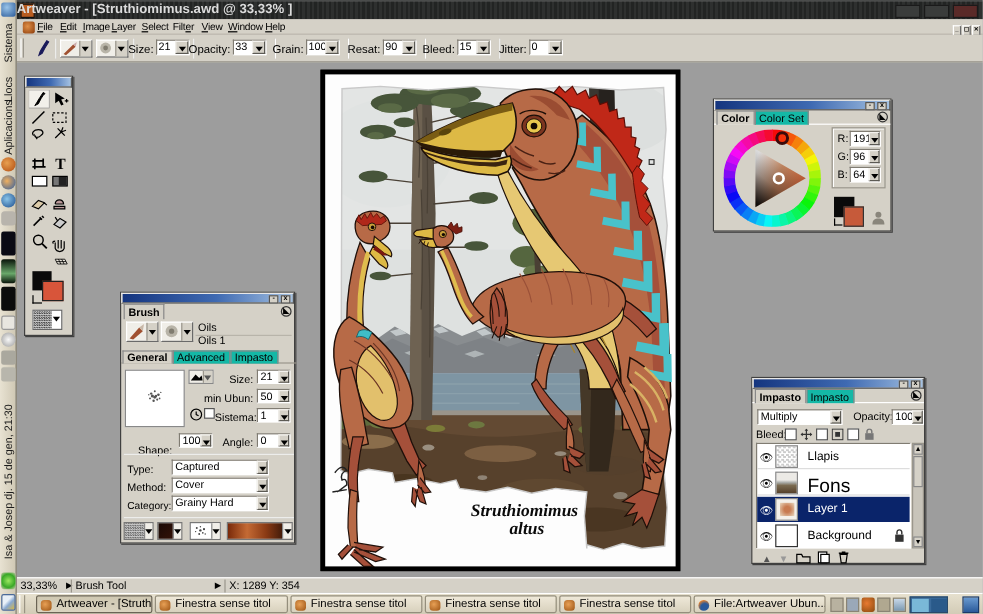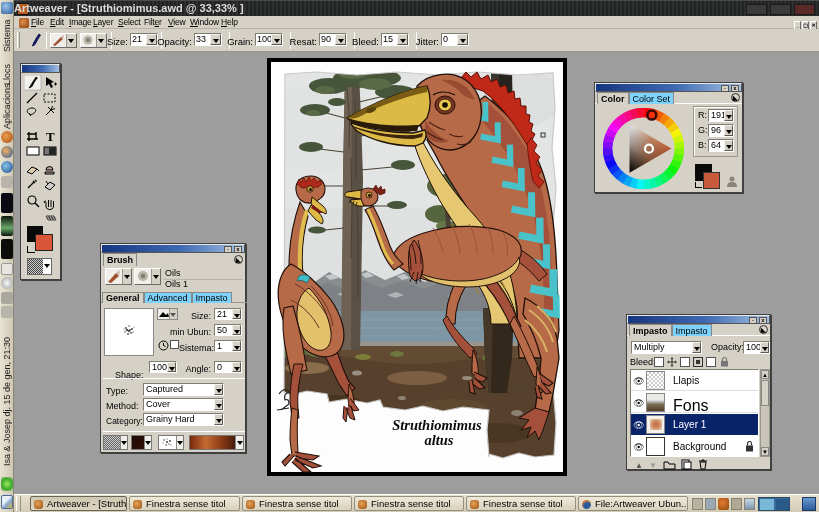--- a/index.html
+++ b/index.html
@@ -34,21 +34,21 @@
 
 #taskbar{position:absolute;left:14px;top:494px;width:805px;height:18px;background:linear-gradient(#e6e0ce,#d2cbb6);border-top:1px solid #fff;z-index:31}
 .tbtn{position:absolute;top:1px;height:15px;background:linear-gradient(#efe9d9,#d8d1bd);border:1px solid #948e7c;border-radius:2px;font-size:9.5px;line-height:14px;padding-left:16px;overflow:hidden;white-space:nowrap}
 .tbtn .ticon{position:absolute;left:3px;top:3px;width:9px;height:9px;background:radial-gradient(circle at 40% 40%,#e8a055,#9a5212);border-radius:3px}
 .tbtn.active{background:linear-gradient(#cfc8b2,#dbd4c0);border-color:#6a6455}
 
 .fpanel{position:absolute;background:#d5d1c7;border:1px solid #404040;box-shadow:1px 1px 0 #404040;z-index:10}
 .fpanel .ptitle{height:9px;background:linear-gradient(90deg,#15357f,#3f6ab2 55%,#a5c2e2);border:1px solid;border-color:#e8e8e8 #555 #555 #e8e8e8;position:relative}
 .ptb{position:absolute;top:1px;width:8px;height:7px;background:#d5d1c7;border:1px solid #555;font-size:6px;line-height:5px;text-align:center;font-weight:bold}
 .tabrow{position:relative;height:12px;border-bottom:1px solid #fff}
-.tab{display:inline-block;height:12px;line-height:12px;padding:0 3px;font-size:9px;border:1px solid #888;border-bottom:none;background:#7dd3fc;vertical-align:top}
+.tab{display:inline-block;height:12px;line-height:12px;padding:0 3px;font-size:9px;border:1px solid #888;border-bottom:none;background:#14b8a6;vertical-align:top}
 .tab.on{background:#d5d1c7;font-weight:bold;position:relative}
 .menudot{position:absolute;right:2px;top:1px;width:9px;height:9px;border-radius:50%;border:1px solid #333;background:#d5d1c7;font-size:7px;line-height:8px;text-align:center}
 .fld{position:absolute;background:#fff;border:1px solid;border-color:#807c72 #fff #fff #807c72;font-size:9px;line-height:11px;padding-left:2px}
 .fld .arr2{position:absolute;right:0;top:0;bottom:0;width:9px;background:#d5d1c7;border:1px solid;border-color:#f4f2ee #5c5a54 #5c5a54 #f4f2ee}
 .arr2:after{content:"";position:absolute;left:1px;top:4px;border:3px solid transparent;border-top:4px solid #000}
 .lbl{position:absolute;font-size:9px;line-height:12px;white-space:nowrap}
 </style></head>
 <body>
 <div id="screen">
   <div id="workspace">
@@ -308,20 +308,27 @@
     <div style="position:absolute;left:276px;top:3px;height:17px;width:1px;background:#9a968c;border-right:1px solid #fff"></div>
     <span class="tlabel" style="position:absolute;left:269px;top:7px;width:34px">Resat:</span>
     <span class="combo" style="position:absolute;left:305px;top:4px;width:28px">90<span class="arr"></span></span>
     <div style="position:absolute;left:340px;top:3px;height:17px;width:1px;background:#9a968c;border-right:1px solid #fff"></div>
     <span class="tlabel" style="position:absolute;left:331px;top:7px;width:34px">Bleed:</span>
     <span class="combo" style="position:absolute;left:367px;top:4px;width:28px">15<span class="arr"></span></span>
     <div style="position:absolute;left:402px;top:3px;height:17px;width:1px;background:#9a968c;border-right:1px solid #fff"></div>
     <span class="tlabel" style="position:absolute;left:393px;top:7px;width:32px">Jitter:</span>
     <span class="combo" style="position:absolute;left:427px;top:4px;width:28px">0<span class="arr"></span></span>
   </div>
+  <div id="statusbar">
+    <span class="sseg" style="left:0;width:34px">33,33%</span>
+    <span class="sseg" style="left:38px;width:8px;font-size:7px">▶</span>
+    <span class="sseg" style="left:45px;width:120px;border-left:1px solid #9a968c">Brush Tool</span>
+    <span class="sseg" style="left:162px;width:8px;font-size:7px">▶</span>
+    <span class="sseg" style="left:173px;width:120px;border-left:1px solid #9a968c">X: 1289  Y: 354</span>
+  </div>
   <div id="taskbar">
     <div style="position:absolute;left:2px;top:1px;width:5px;height:15px;border-left:1px solid #fff;border-right:1px solid #9a9484"></div>
     <div class="tbtn active" style="left:16px;width:97px"><span class="ticon"></span>Artweaver - [Struthi...</div>
     <div class="tbtn" style="left:115px;width:111px"><span class="ticon"></span>Finestra sense titol</div>
     <div class="tbtn" style="left:228px;width:110px"><span class="ticon"></span>Finestra sense titol</div>
     <div class="tbtn" style="left:340px;width:110px"><span class="ticon"></span>Finestra sense titol</div>
     <div class="tbtn" style="left:452px;width:110px"><span class="ticon"></span>Finestra sense titol</div>
     <div class="tbtn" style="left:564px;width:110px"><span class="ticon" style="background:radial-gradient(circle at 60% 70%,#2a5a9a 40%,#e8822a 75%,#c05a10);border-radius:50%"></span>File:Artweaver Ubun...</div>
     <div style="position:absolute;left:678px;top:3px;width:11px;height:12px;background:#b8b2a0;border:1px solid #8a8474"></div>
     <div style="position:absolute;left:691px;top:3px;width:11px;height:12px;background:#9aa8b8;border:1px solid #8a8474"></div>

